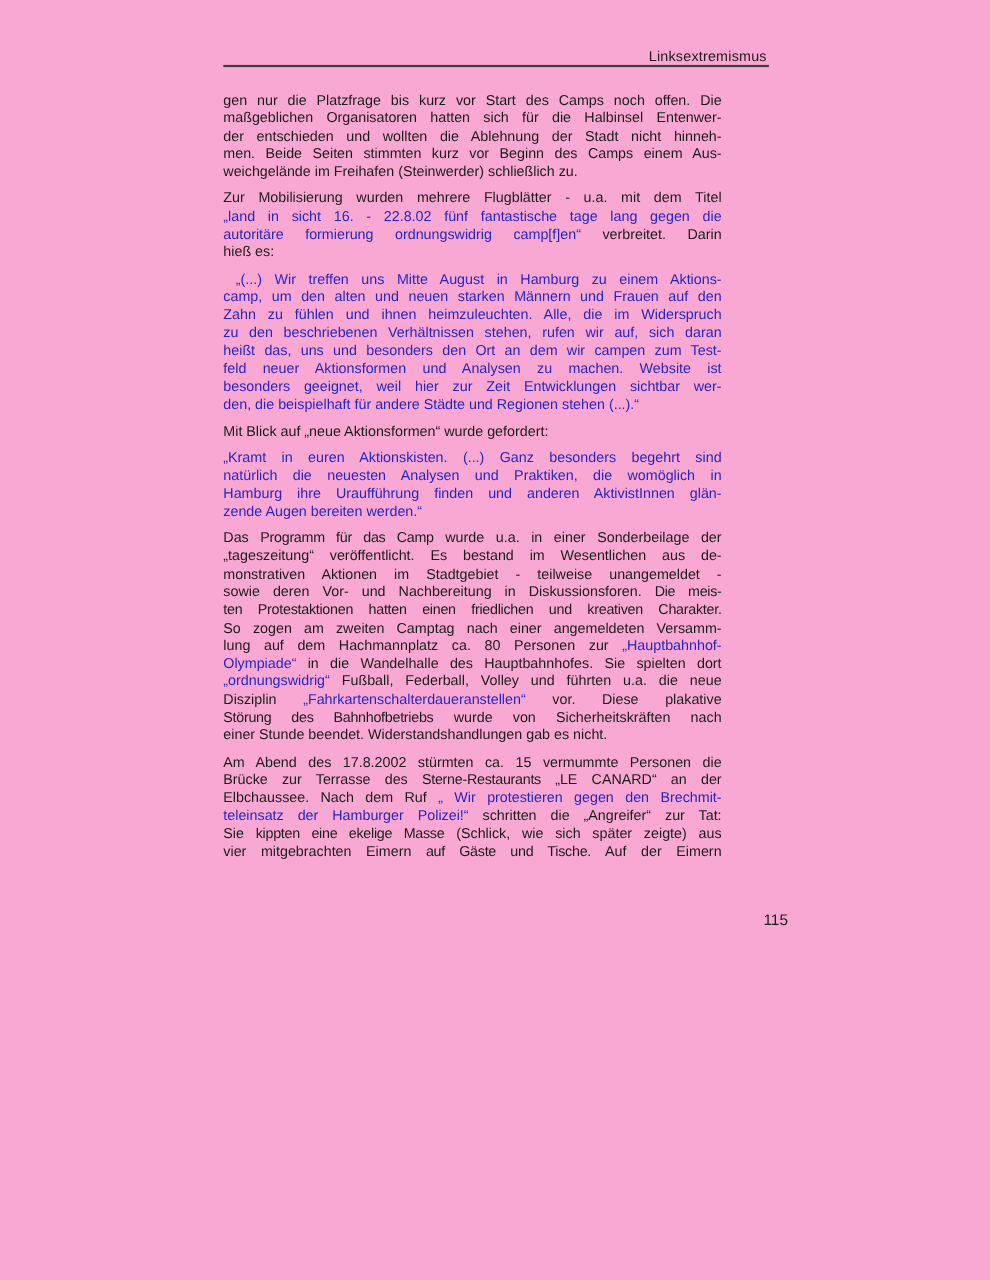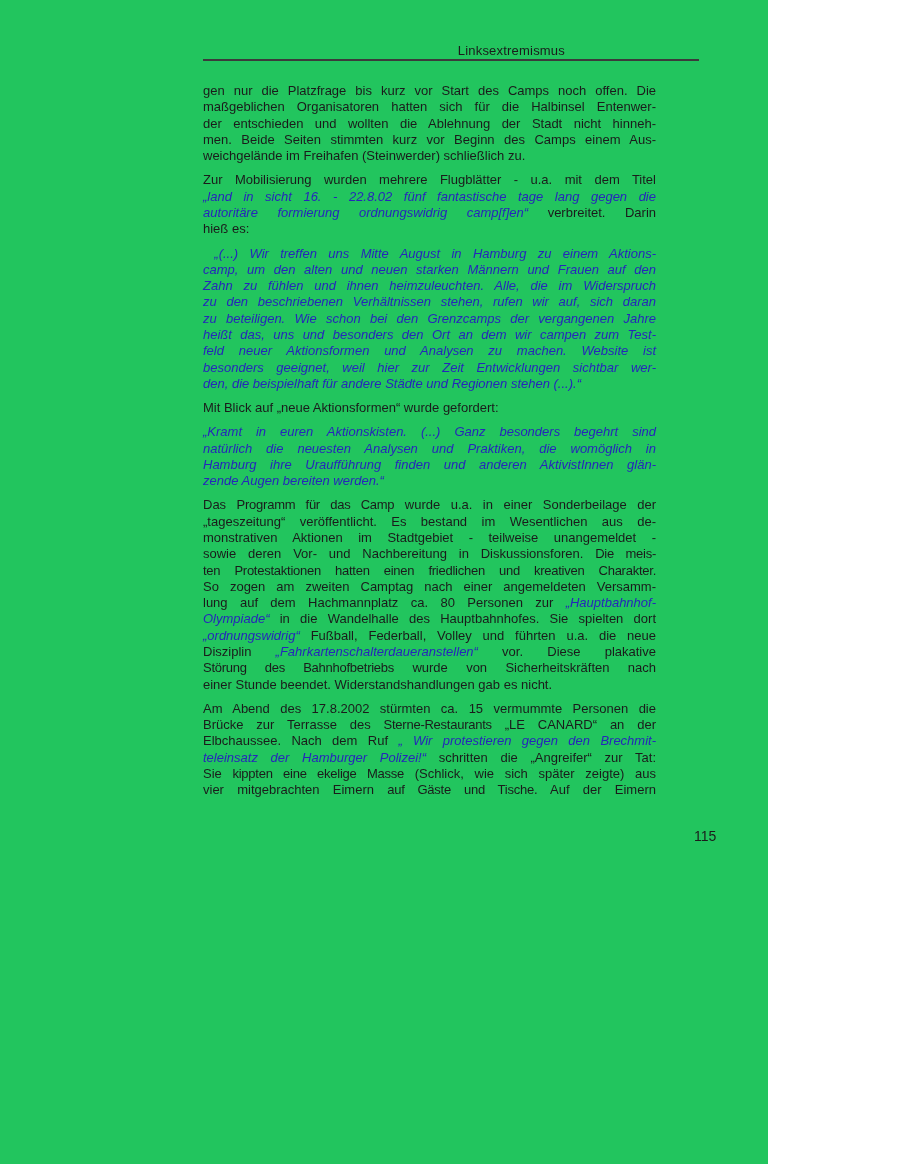--- a/index.html
+++ b/index.html
@@ -1,20 +1,20 @@
 <!DOCTYPE html>
 <html lang="de" style="--quote-blue: #2626bb;"><head>
 <meta charset="utf-8">
 <style>
   html, body { margin: 0; padding: 0; background: #ffffff; }
   .page {
     position: relative;
-    width: 768px;
+    width: 900px;
     height: 1164px;
-    background: #22c55e;
+    background: #f9a8d4;
     overflow: hidden;
     font-family: "Liberation Sans", "DejaVu Sans", sans-serif;
     color: #1b1b1b;
     -webkit-font-smoothing: antialiased;
   }
   .running-header-title {
     position: absolute;
     top: 43px;
     right: 203px;
     font-size: 13px;
@@ -41,21 +41,21 @@
   }
   .para { margin: 0 0 8px 0; }
   .line {
     text-align: justify;
     text-align-last: justify;
     text-justify: inter-word;
   }
   .line.flush { text-align-last: left; }
   .r-n { font-weight: normal; }
   .r-b { font-weight: normal; letter-spacing: -0.25px; }
-  .r-q { color: var(--quote-blue, #2626bb); font-style: italic; }
+  .r-q { color: var(--quote-blue, #2626bb); }
   .page-number {
     position: absolute;
     top: 828px;
     left: 694px;
     font-size: 14px;
     color: #1b1b1b;
   }
 </style>
 </head>
 <body>
@@ -76,21 +76,20 @@
         <div class="line"><span class="r-n">Zur Mobilisierung wurden mehrere Flugblätter - u.a. mit dem Titel</span></div>
         <div class="line"><span class="r-q">„land in sicht 16. - 22.8.02 fünf fantastische tage lang gegen die</span></div>
         <div class="line"><span class="r-q">autoritäre formierung ordnungswidrig camp[f]en“</span><span class="r-n"> verbreitet. Darin</span></div>
         <div class="line flush"><span class="r-n">hieß es:</span></div>
       </div>
       <div class="para">
         <div class="line"><span class="r-q">&nbsp;„(...) Wir treffen uns Mitte August in Hamburg zu einem Aktions-</span></div>
         <div class="line"><span class="r-q">camp, um den alten und neuen starken Männern und Frauen auf den</span></div>
         <div class="line"><span class="r-q">Zahn zu fühlen und ihnen heimzuleuchten. Alle, die im Widerspruch</span></div>
         <div class="line"><span class="r-q">zu den beschriebenen Verhältnissen stehen, rufen wir auf, sich daran</span></div>
-        <div class="line"><span class="r-q">zu beteiligen. Wie schon bei den Grenzcamps der vergangenen Jahre</span></div>
         <div class="line"><span class="r-q">heißt das, uns und besonders den Ort an dem wir campen zum Test-</span></div>
         <div class="line"><span class="r-q">feld neuer Aktionsformen und Analysen zu machen. Website ist</span></div>
         <div class="line"><span class="r-q">besonders geeignet, weil hier zur Zeit Entwicklungen sichtbar wer-</span></div>
         <div class="line flush"><span class="r-q">den, die beispielhaft für andere Städte und Regionen stehen (...).“</span></div>
       </div>
       <div class="para">
         <div class="line flush"><span class="r-n">Mit Blick auf „neue Aktionsformen“ wurde gefordert:</span></div>
       </div>
       <div class="para">
         <div class="line"><span class="r-q">„Kramt in euren Aktionskisten. (...) Ganz besonders begehrt sind</span></div>

